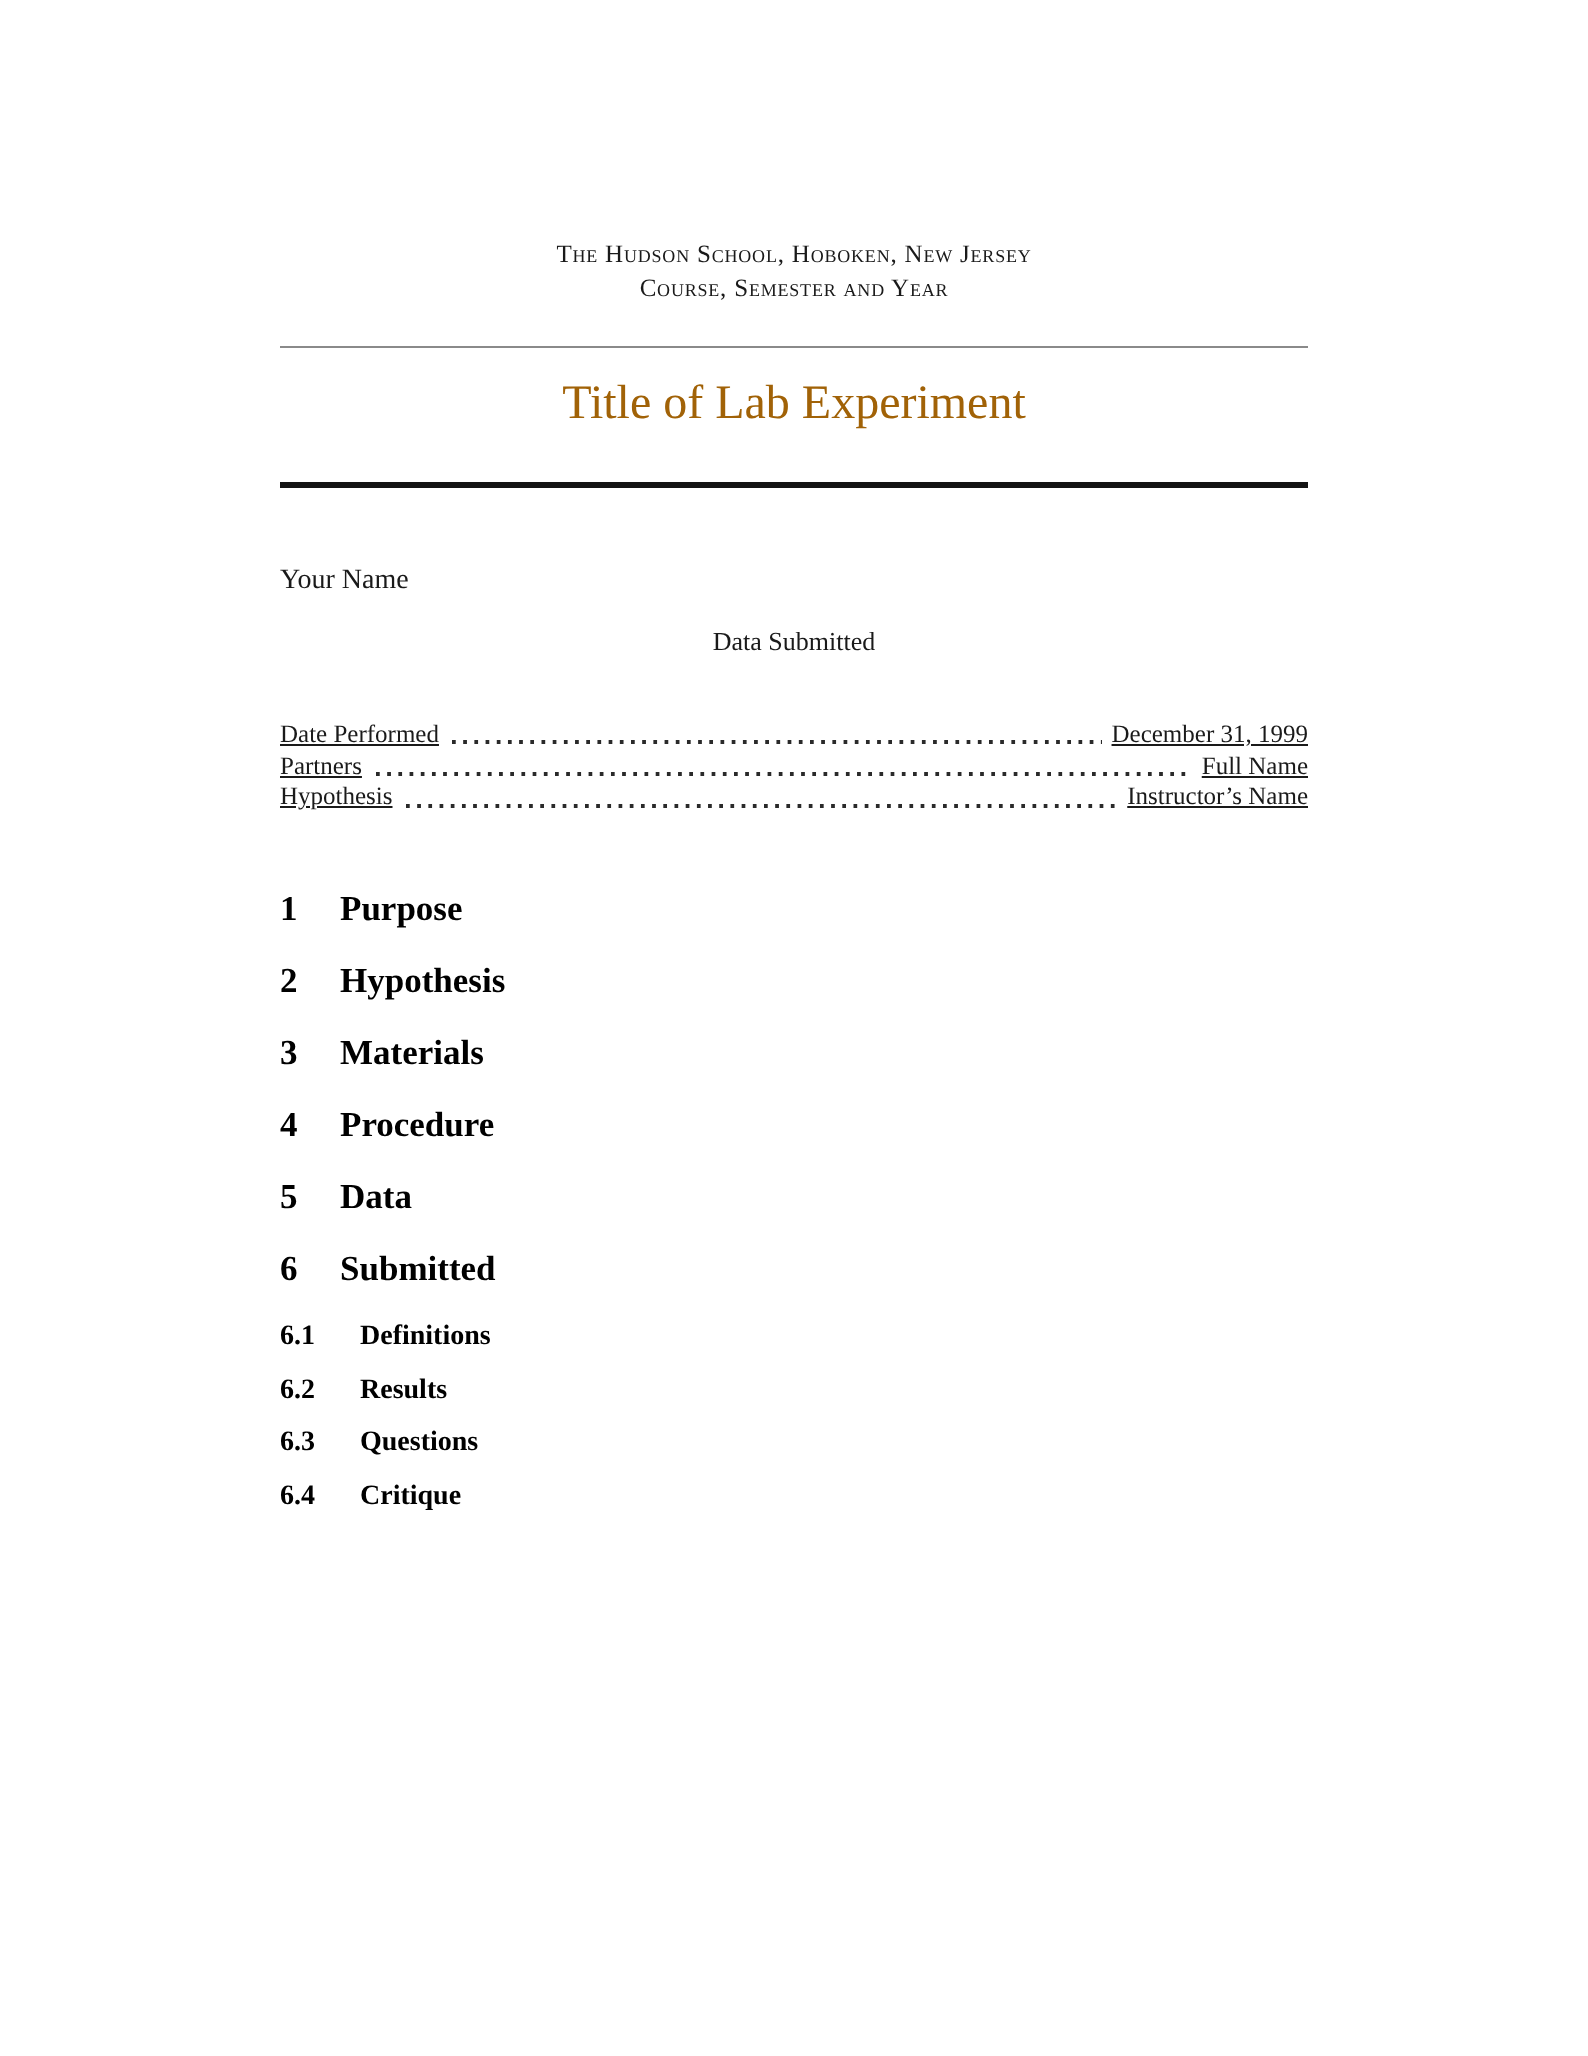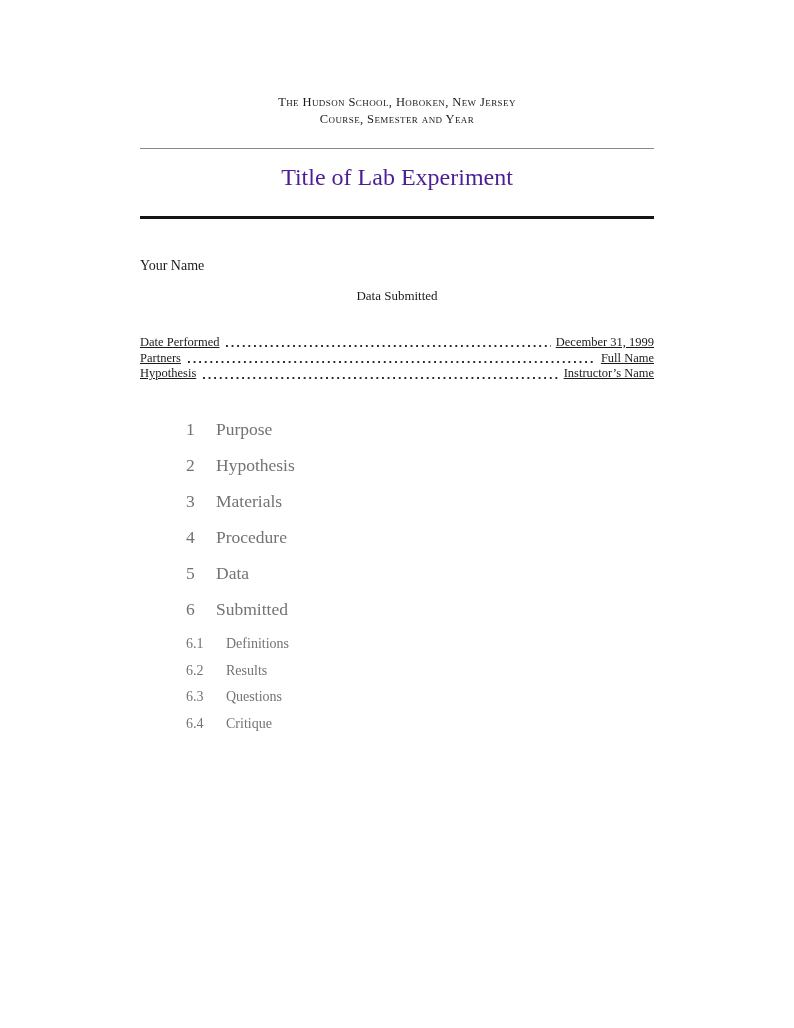--- a/index.html
+++ b/index.html
@@ -13,21 +13,21 @@
     overflow: hidden;
   }
   .page {
     position: relative;
     width: 794px;
     height: 1028px;
     padding: 0 140px;
   }
   
   .doc-header {
-    margin-top: 94px;
+    margin-top: 119px;
     text-align: center;
     font-variant: small-caps;
     font-size: 12.5px;
     line-height: 17px;
     letter-spacing: 0.4px;
   }
   
   .rule-thin {
     margin-top: 20px;
     height: 1.2px;
@@ -38,21 +38,21 @@
     height: 2.6px;
     background: #141414;
   }
   
   .doc-title {
     margin-top: 13px;
     text-align: center;
     font-size: 24px;
     line-height: 30px;
     font-weight: 400;
-    color: #4c1d95;
+    color: #a16207;
   }
   
   .author {
     margin-top: 38px;
     text-align: left;
     font-size: 14px;
     line-height: 18px;
   }
   .date-submitted {
     margin-top: 13px;
@@ -76,21 +76,21 @@
     flex: 1;
     align-self: stretch;
     margin: 0 5px;
     background-image: linear-gradient(to right, #2a2a2a 1.7px, transparent 1.7px);
     background-size: 5.6px 1.7px;
     background-repeat: repeat-x;
     background-position: 2px calc(100% - 3.5px);
   }
   
   .sections { margin-top: 37px; }
-  .sec { font-weight: 400; color: #737373; margin-left: 46px; }
+  .sec { font-weight: 700; color: #000000; }
   .sec .num { display: inline-block; }
   .sec.l1 {
     font-size: 17.5px;
     line-height: 20px;
     margin-bottom: 16px;
   }
   .sec.l1 .num { min-width: 30px; }
   .sec.l2 {
     font-size: 14px;
     line-height: 17px;

